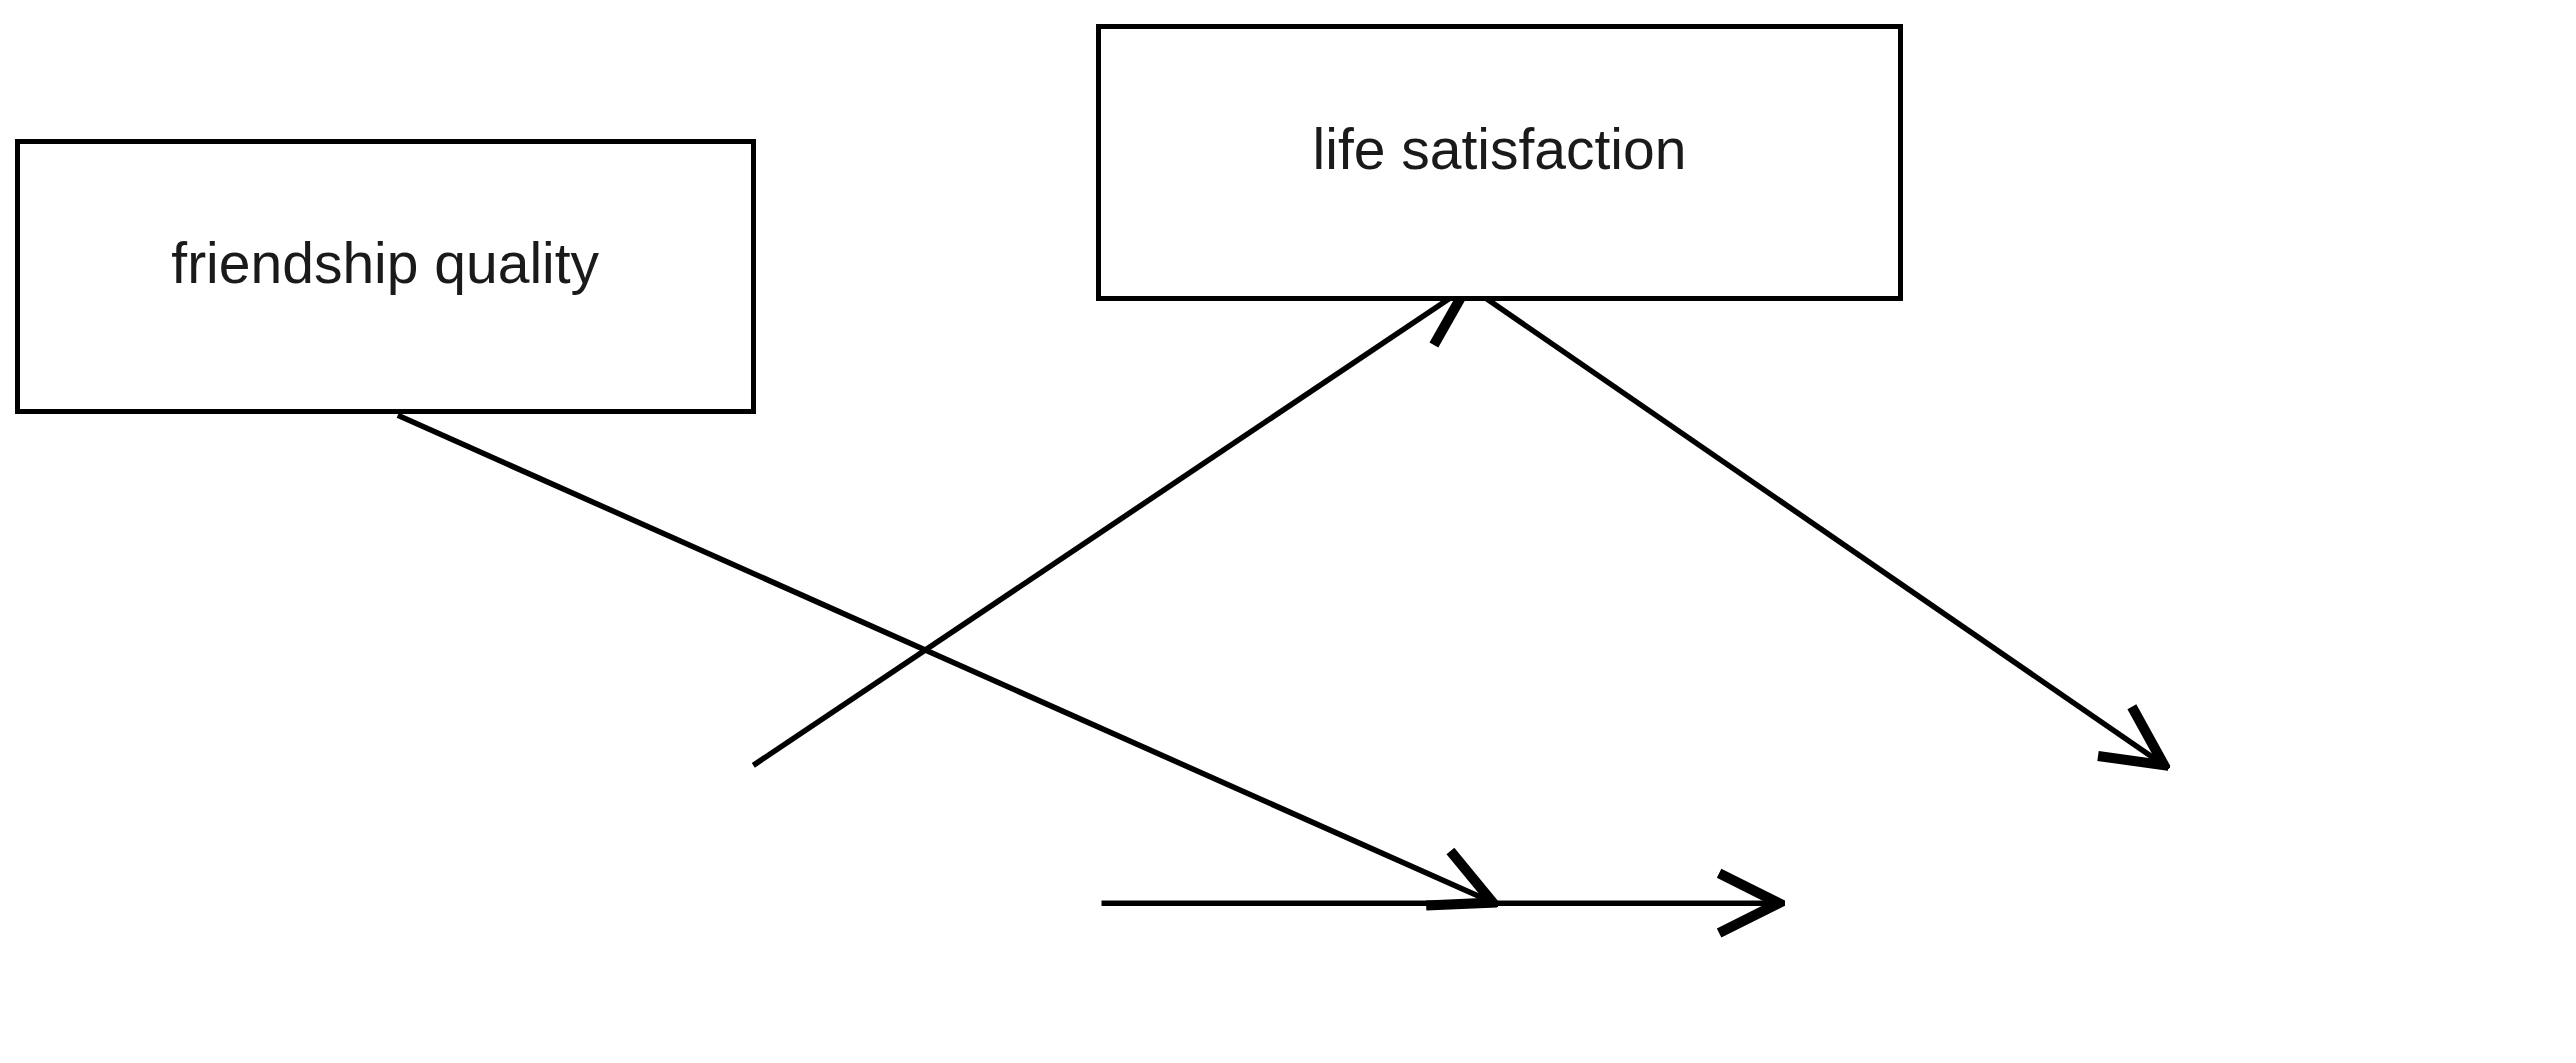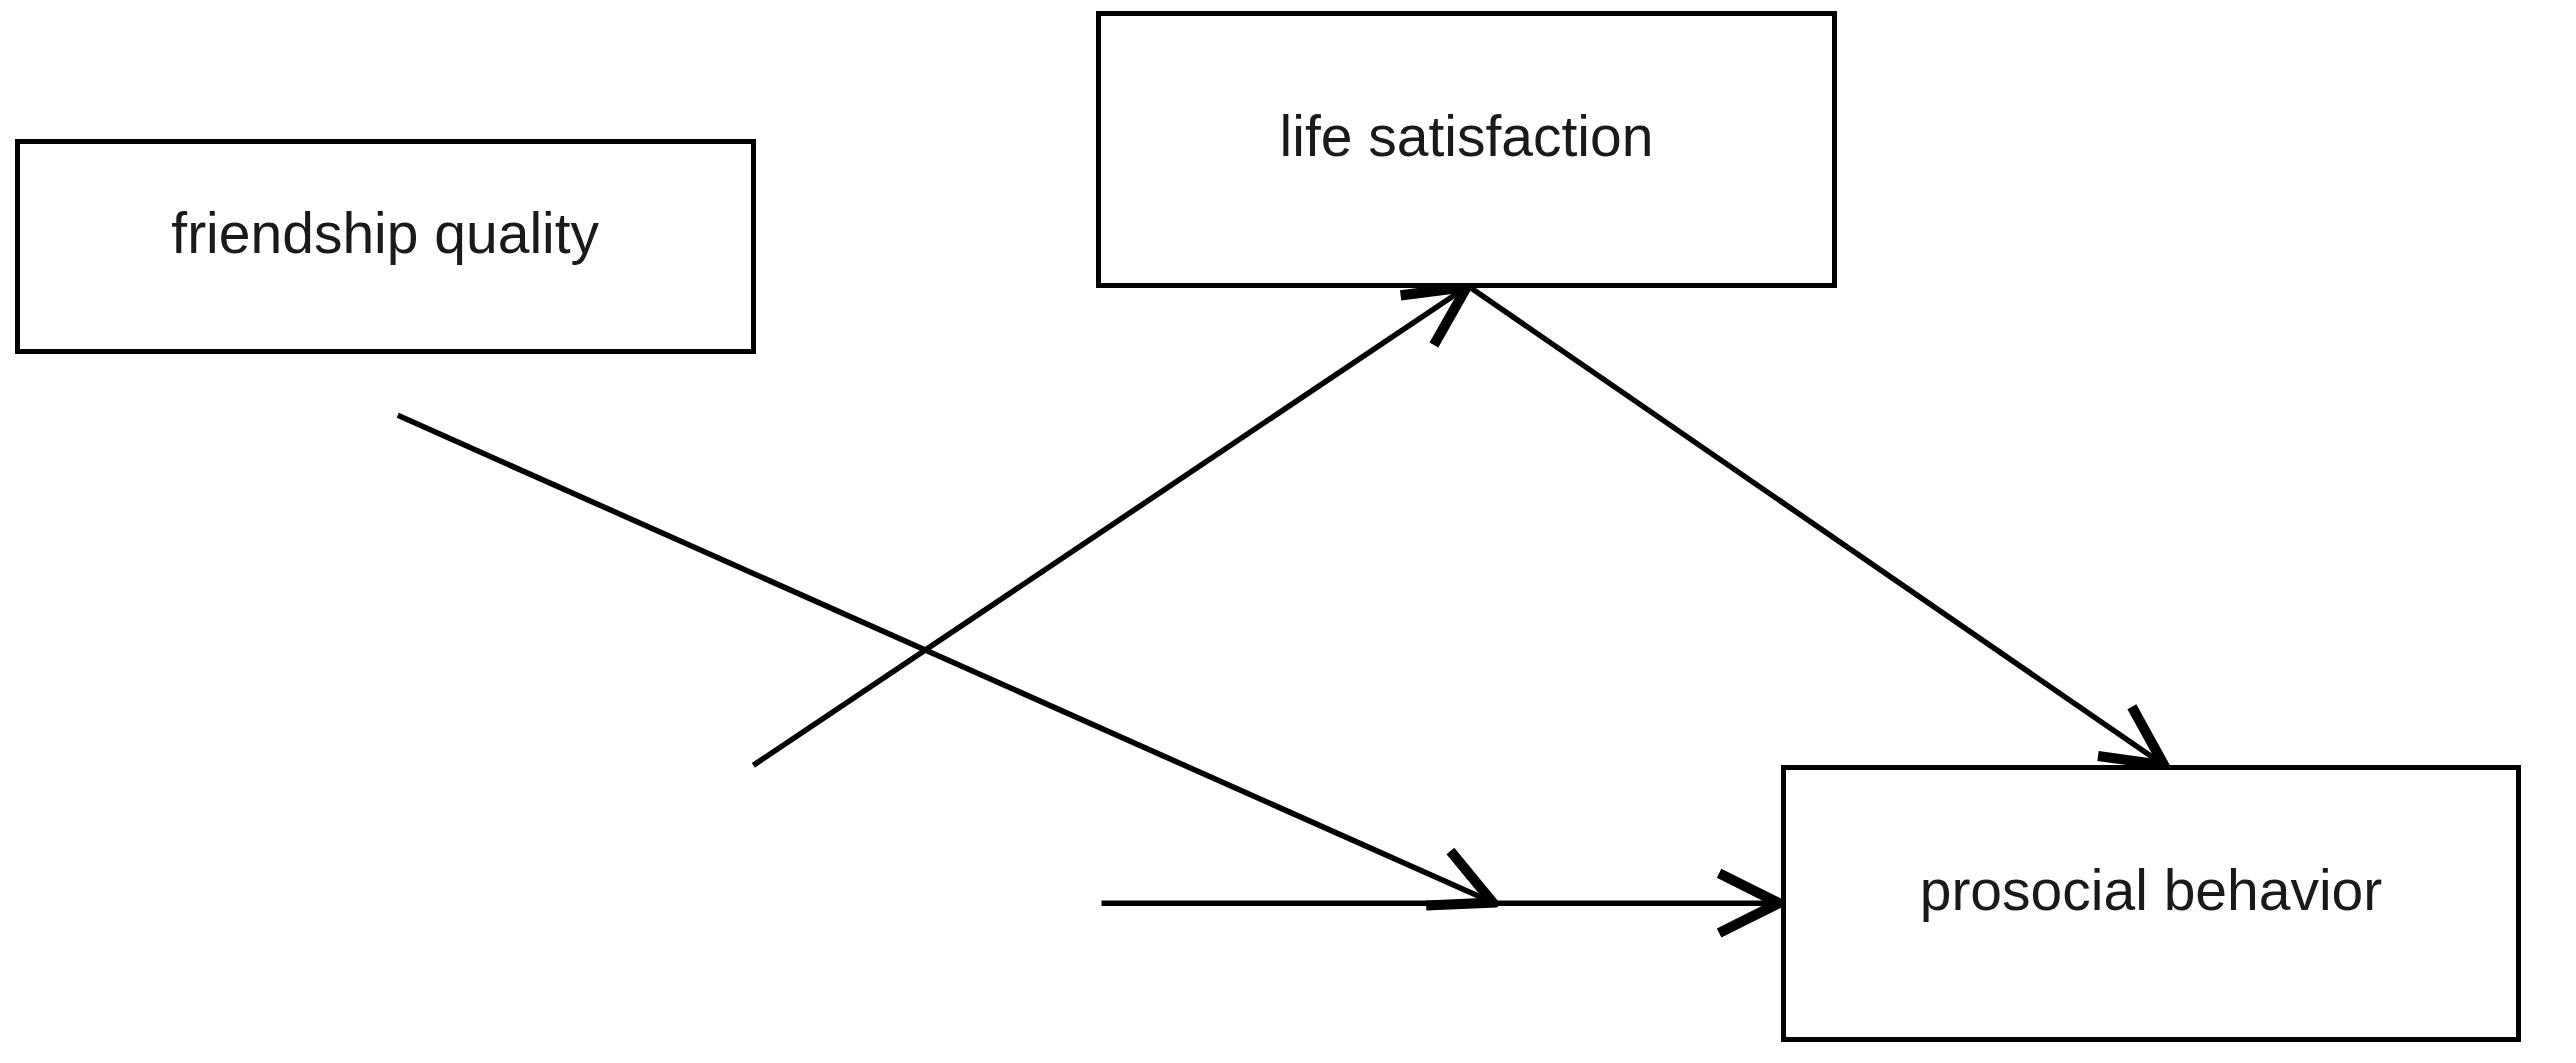--- a/index.html
+++ b/index.html
@@ -39,22 +39,22 @@
     font-size: 57px;
     line-height: 1;
     color: #1a1a1a;
     letter-spacing: 0px;
     white-space: nowrap;
     text-align: center;
     position: relative;
     top: -13px;
   }
   
-  #node-friendship-quality { left: 14.7px;   top: 139px; width: 741px; height: 215px; justify-content: center; }
-  #node-life-satisfaction  { left: 1096px; top: 11px;  width: 741px; height: 277px; }
+  #node-friendship-quality { left: 14.7px;   top: 139px; width: 741px; height: 275px; justify-content: center; }
+  #node-life-satisfaction  { left: 1096px; top: 24px;  width: 807px; height: 277px; }
   #node-self-control       { left: 359px;  top: 765px; width: 742px; height: 278px; }
   #node-prosocial-behavior { left: 1781px; top: 765px; width: 740px; height: 277px; }
 </style>
 </head>
 <body>
 
 <div id="stage">
 
   <svg id="edges" viewBox="0 0 2804 1158" width="2576" height="1064" xmlns="http://www.w3.org/2000/svg">
     <defs>
@@ -74,18 +74,15 @@
 
   <div class="node" id="node-friendship-quality">
     <span class="node-label">friendship quality</span>
   </div>
 
   <div class="node" id="node-life-satisfaction">
     <span class="node-label">life satisfaction</span>
   </div>
 
 
-  <div class="node" id="node-prosocial-behavior">
-    <span class="node-label">prosocial behavior</span>
-  </div>
 
 </div>
 
 
 </body></html>

